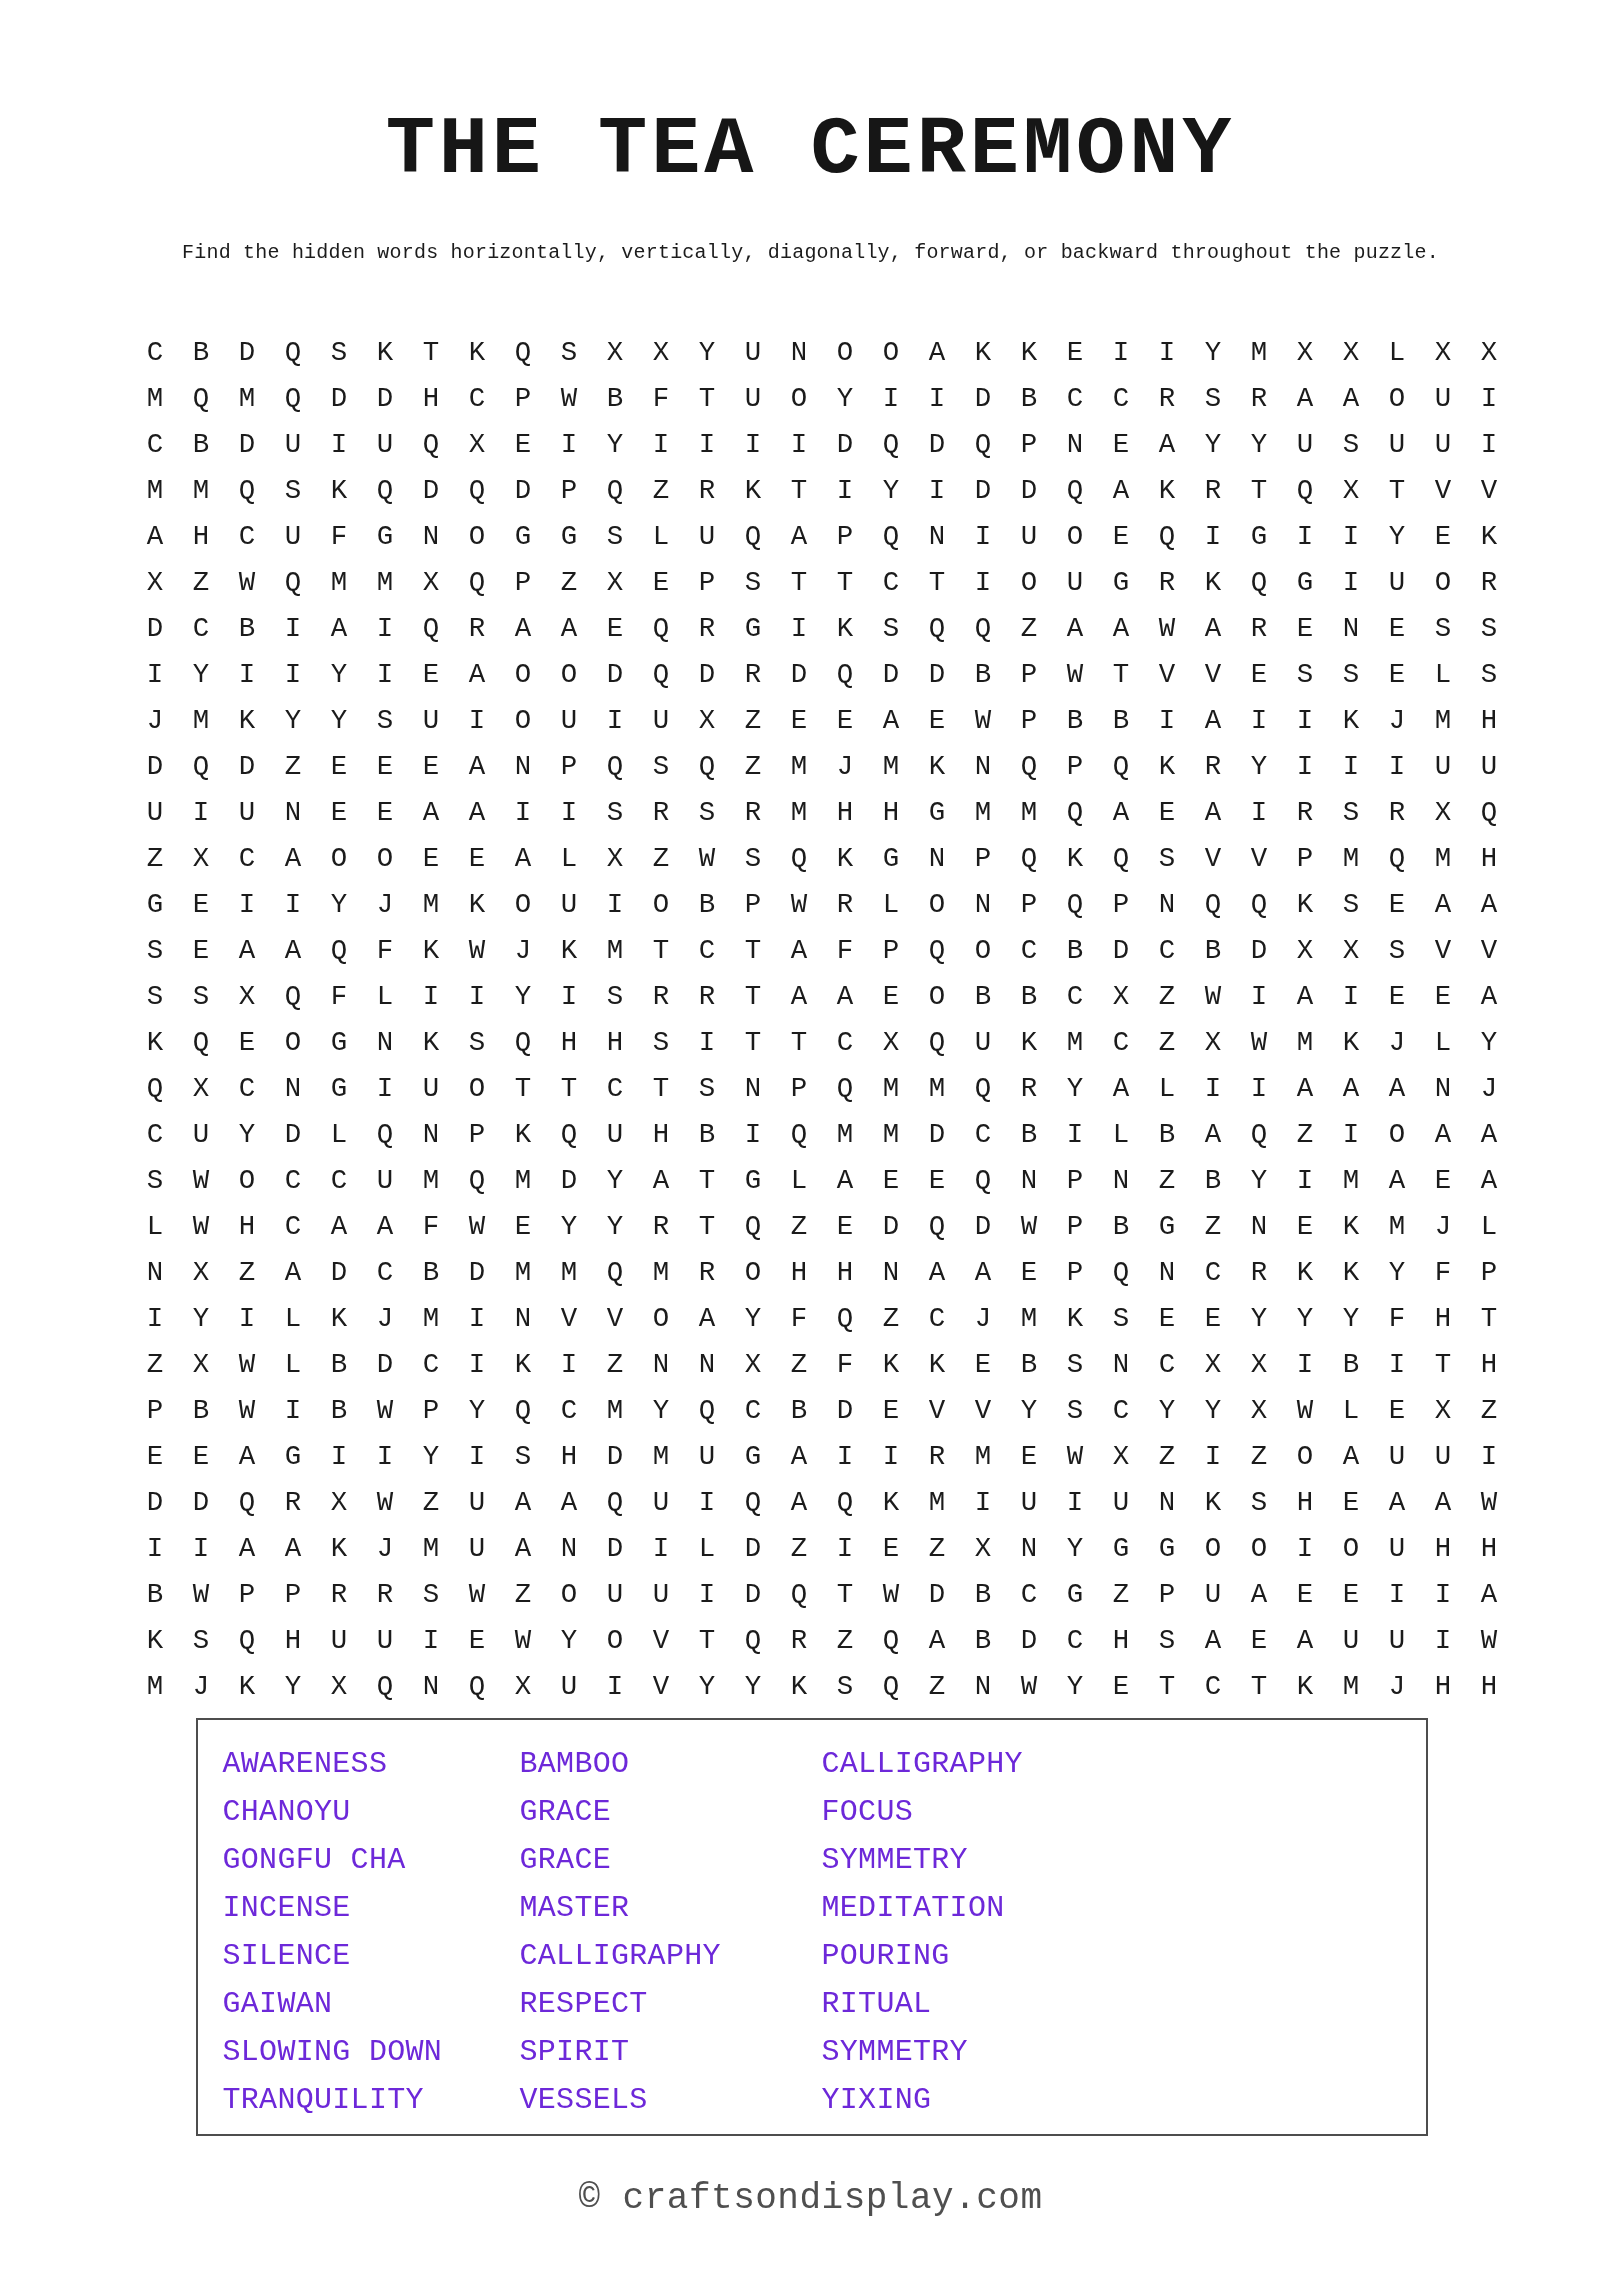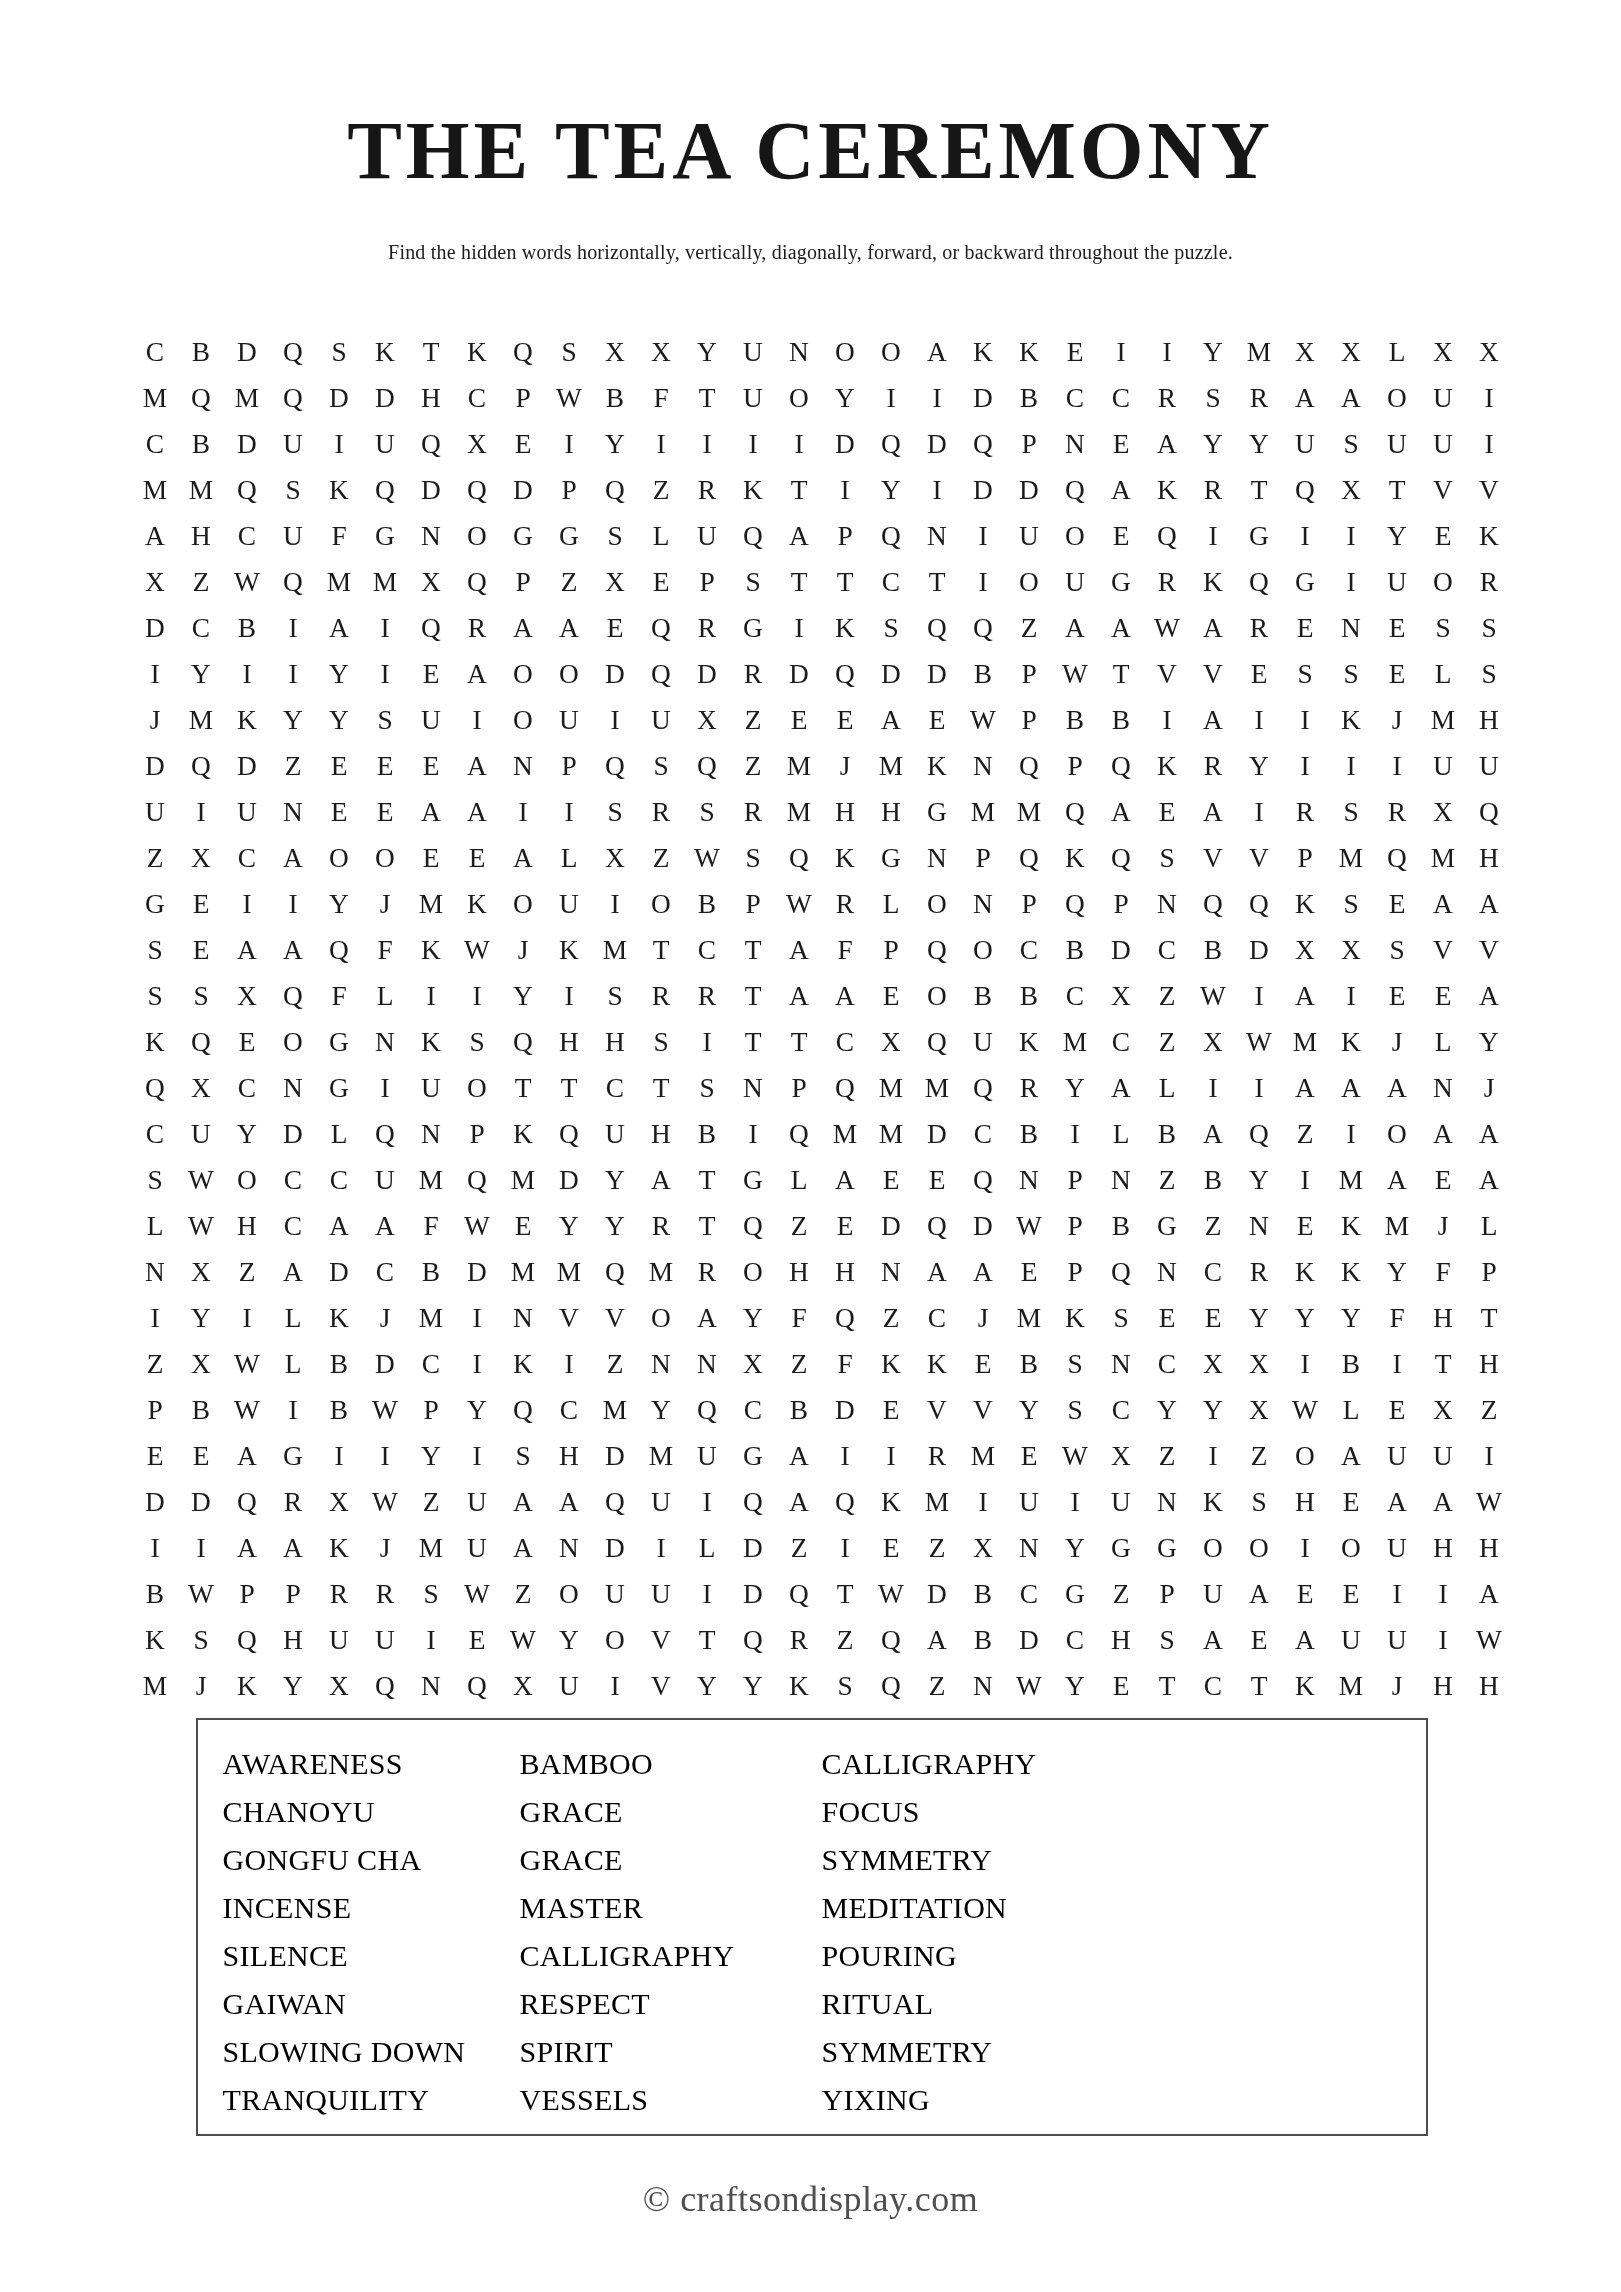--- a/index.html
+++ b/index.html
@@ -1,20 +1,20 @@
 <!DOCTYPE html>
 <html><head>
 <meta charset="utf-8">
 <style>
   html,body { margin:0; padding:0; background:#ffffff; }
   .page {
     position:relative;
     width:1621px; height:2293px;
     background:#ffffff;
-    font-family:Liberation Serif, serif;
+    font-family:Liberation Mono, monospace;
     color:#1a1a1a;
     overflow:hidden;
   }
   .title {
     position:absolute; top:110px; left:0; width:100%;
     margin:0; text-align:center;
     font-size:82px; font-weight:700; letter-spacing:3.9px;
     color:#161616; line-height:1;
   }
   .instructions {
@@ -40,21 +40,21 @@
     box-sizing:border-box;
     display:grid;
     grid-template-columns:297px 302px 297px 1fr;
     align-content:start;
     padding:19.6px 0 0 24.5px;
     background:#ffffff;
   }
   .word-col { display:block; }
   .word {
     font-size:30px; line-height:48px;
-    font-weight:400; color:#000000; letter-spacing:0.3px;
+    font-weight:400; color:#6d28d9; letter-spacing:0.3px;
     white-space:nowrap;
   }
   .footer {
     position:absolute; top:2178px; left:0; width:100%;
     text-align:center;
     font-size:36px; color:#4f4f4f; letter-spacing:0.5px;
   }
 </style>
 </head>
 <body>

